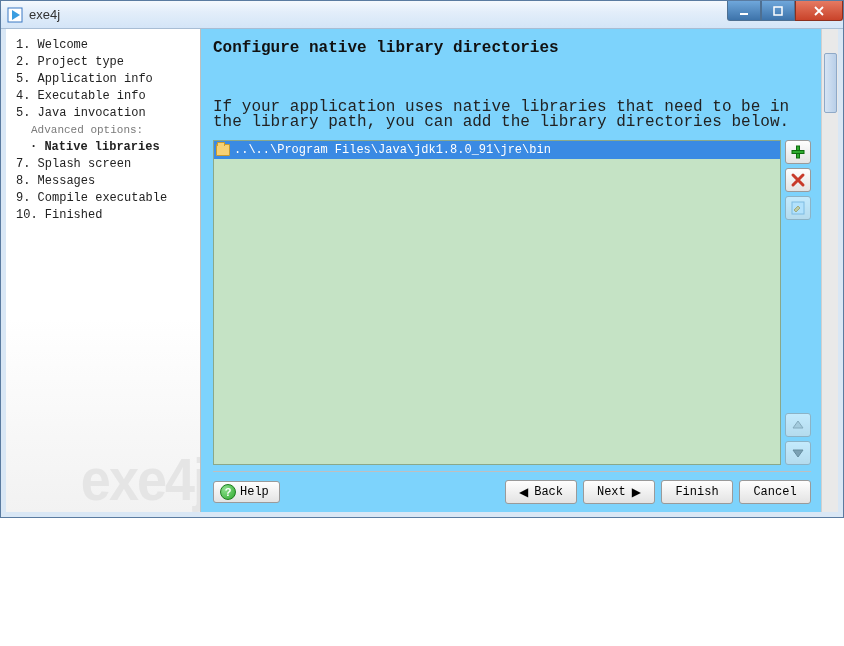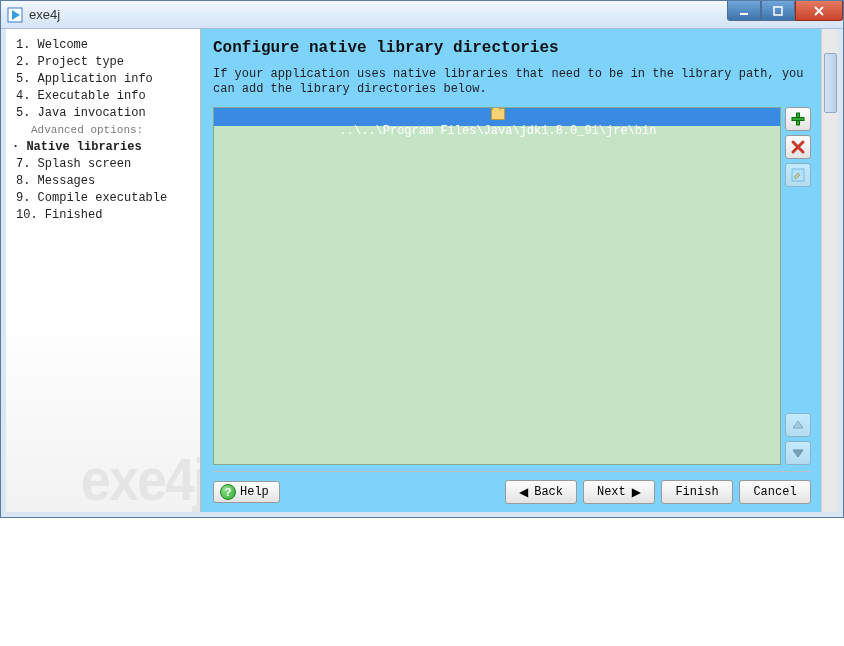--- a/index.html
+++ b/index.html
@@ -103,21 +103,21 @@
     font-family: "Courier New", monospace;
     font-size: 12px;
     line-height: 15px;
   }
   .sidebar-list li.sub-header {
     color: #7a7a7a;
     padding-left: 25px;
     font-size: 11px;
   }
   .sidebar-list li.sub-item {
-    padding-left: 6px;
+    padding-left: 24px;
     font-weight: bold;
   }
   .watermark {
     position: absolute;
     right: -6px;
     bottom: 2px;
     font-family: Arial, sans-serif;
     font-size: 54px;
     font-weight: bold;
     color: #e5e5e5;
@@ -134,24 +134,25 @@
   }
   .page-title {
     font-family: Liberation Mono, monospace;
     font-size: 16px;
     font-weight: bold;
     margin: 2px 0 10px 0;
     color: #111;
   }
   .page-desc {
     font-family: "Courier New", monospace;
-    font-size: 12px;
+    font-size: 16px;
     color: #222;
     margin-bottom: 10px;
     line-height: 15px;
+    margin-top: 33px;
   }
   .list-area {
     flex: 1;
     display: flex;
     gap: 4px;
     min-height: 0;
   }
   .dir-list {
     flex: 1;
     background: #c5e3c5;
@@ -161,21 +162,20 @@
   .dir-row {
     display: flex;
     align-items: center;
     height: 18px;
     background: #3a8ae3;
     color: #fff;
     font-family: "Courier New", monospace;
     font-size: 12px;
     padding-left: 2px;
     gap: 4px;
-    flex-direction: column;
   }
   .folder-icon {
     width: 14px;
     height: 12px;
     background: #f7d173;
     border: 1px solid #c99b2e;
     border-radius: 1px;
     flex-shrink: 0;
     position: relative;
   }

